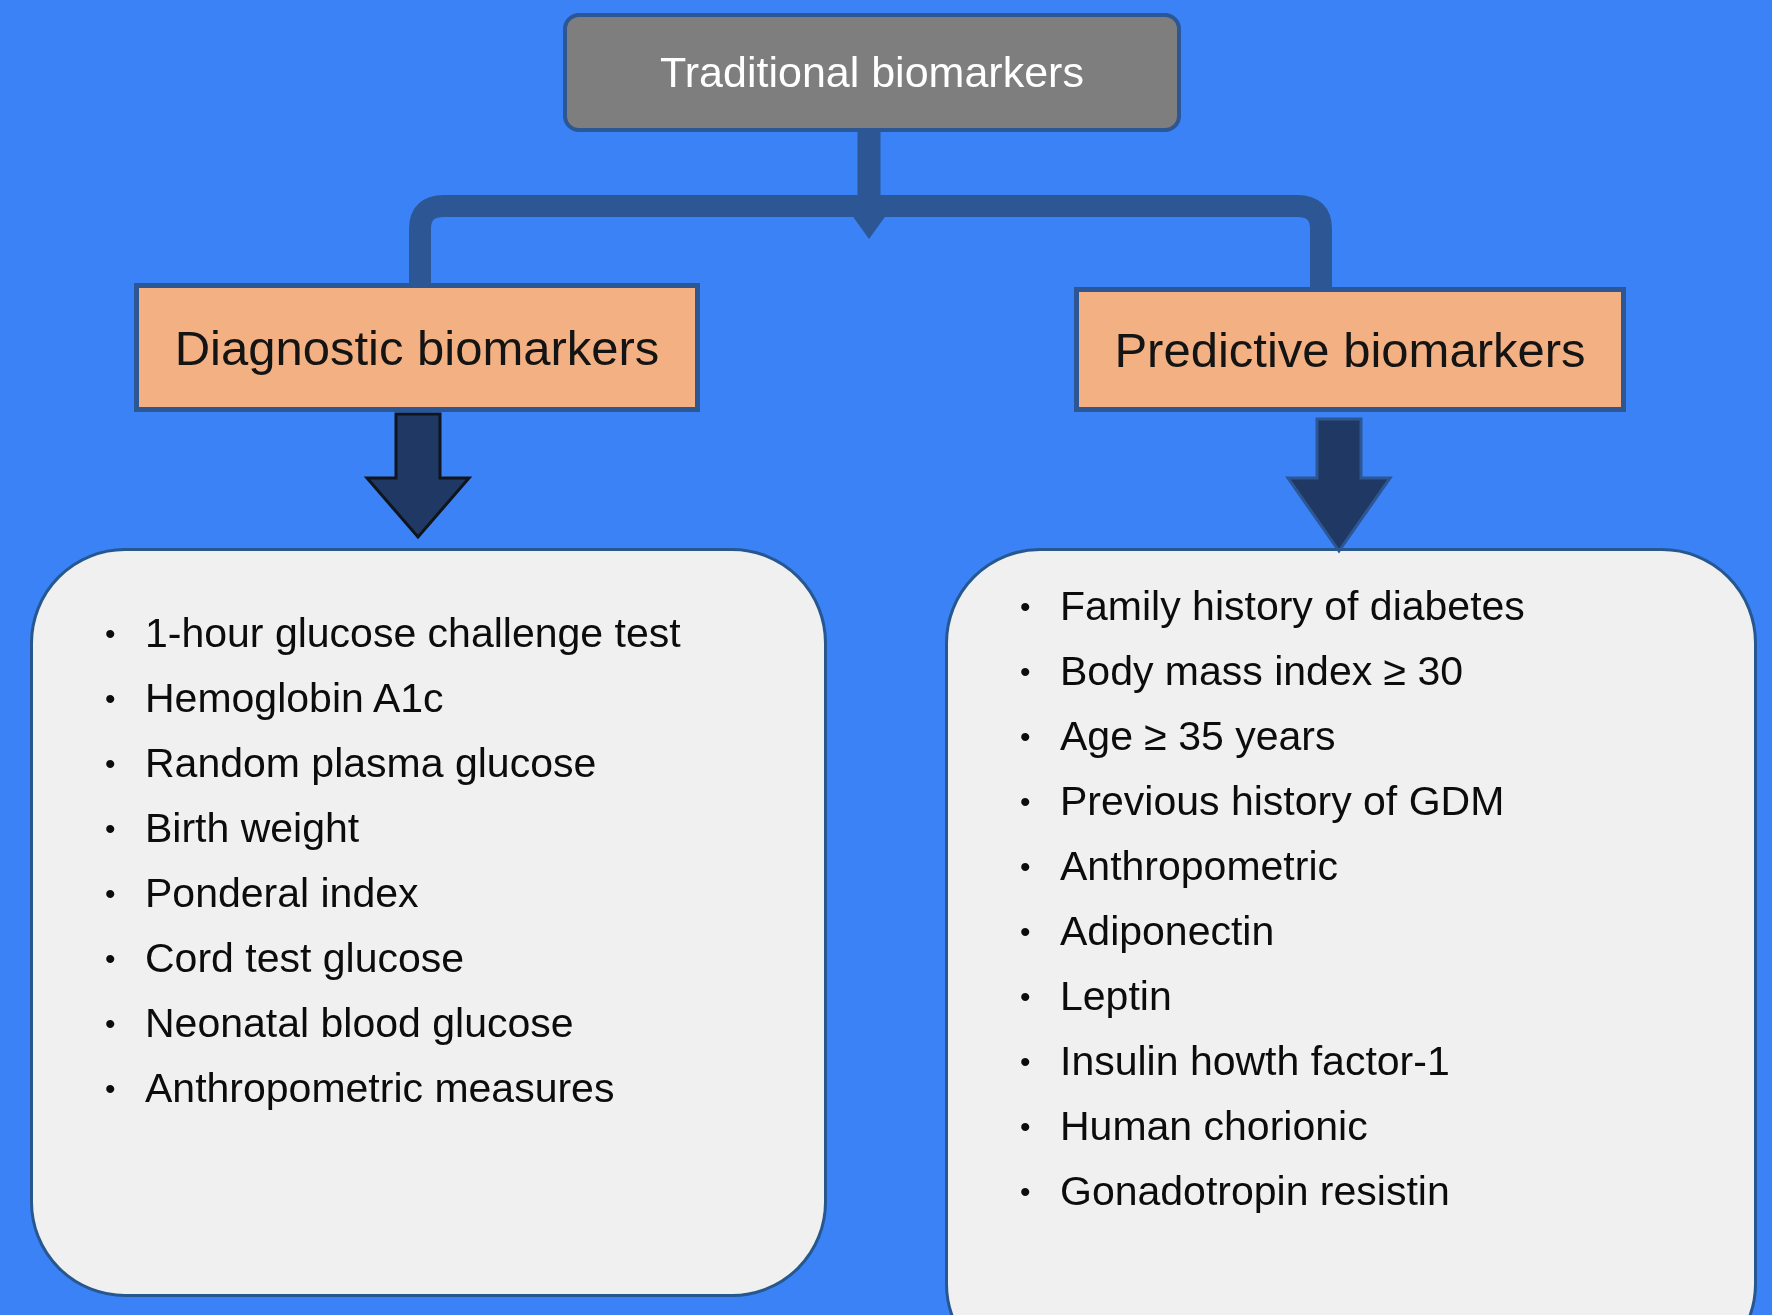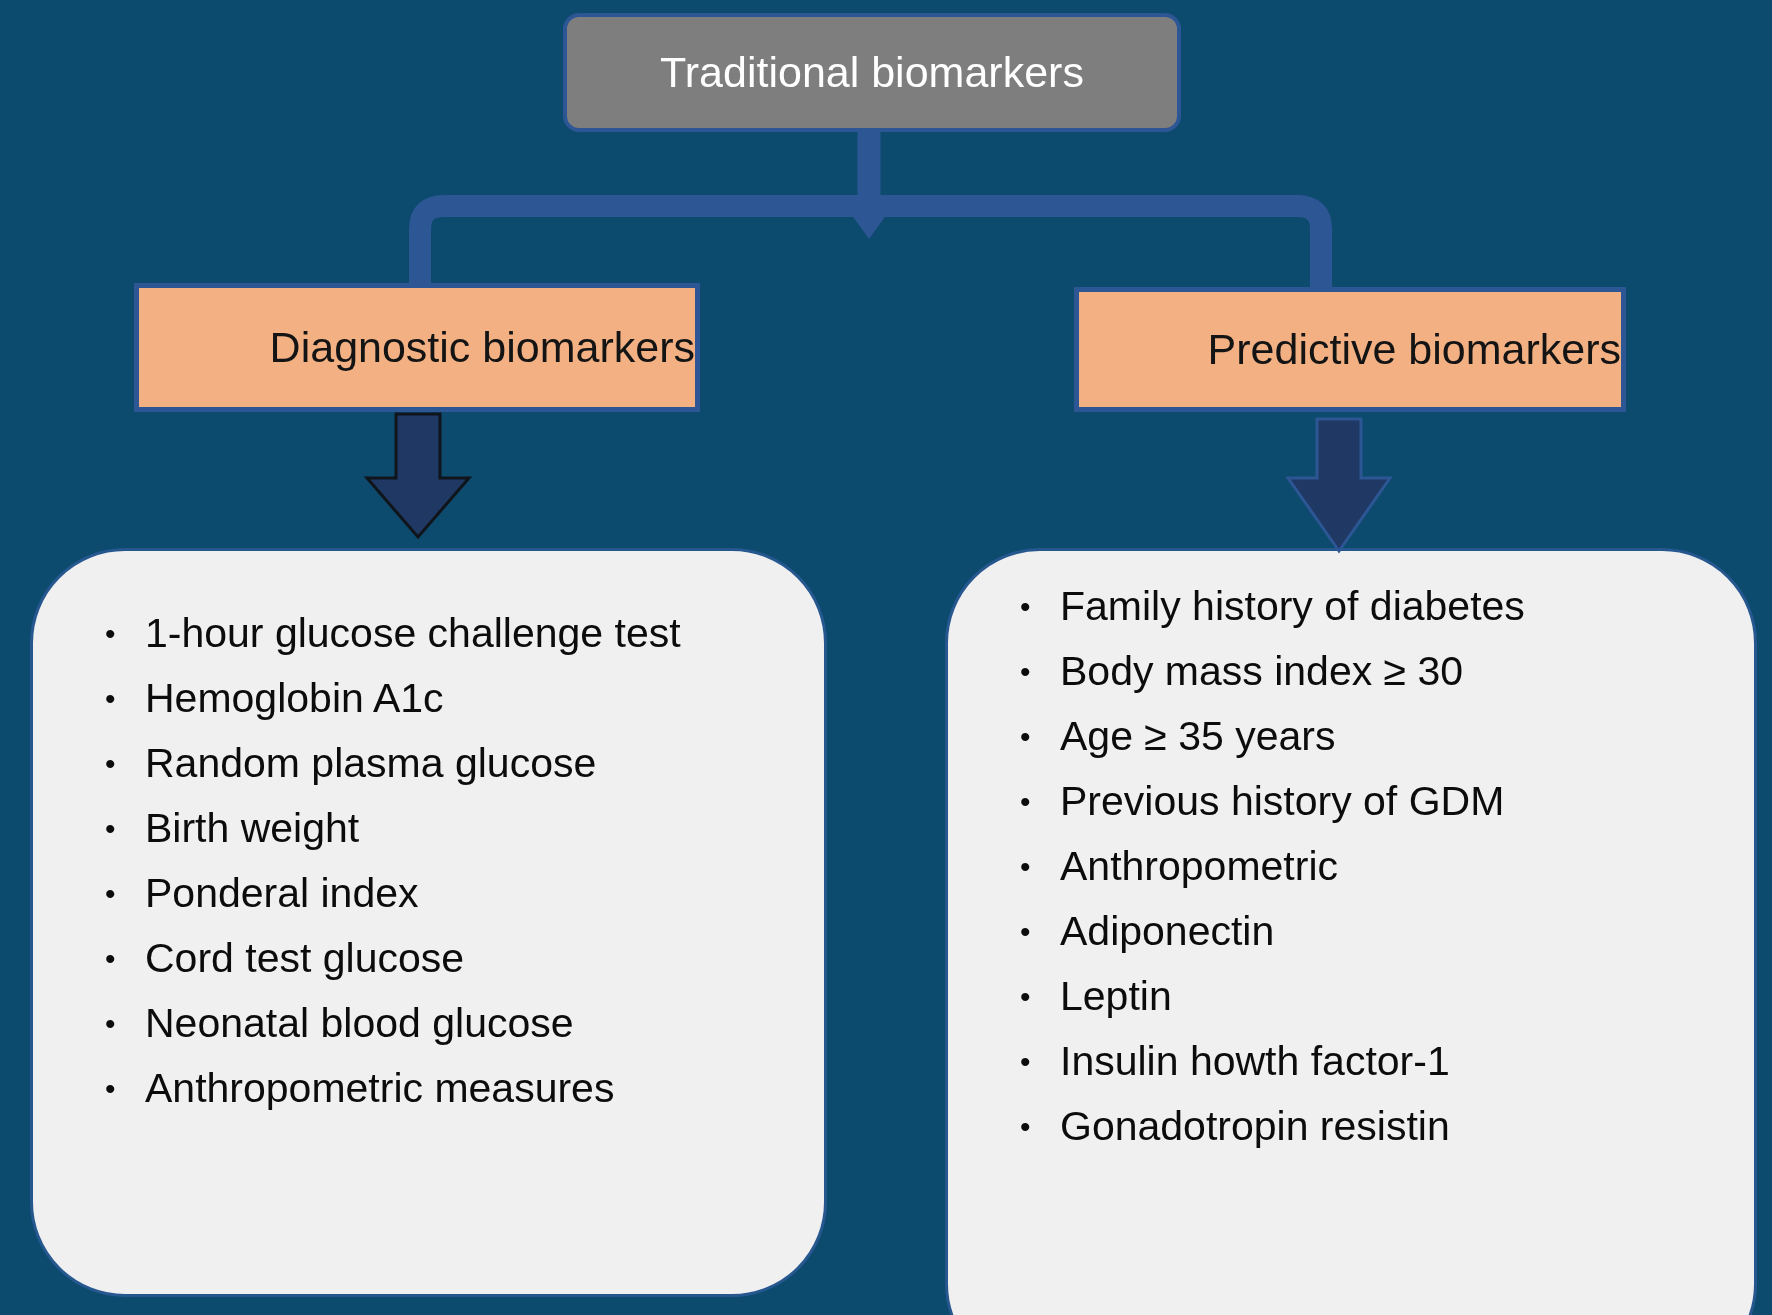--- a/index.html
+++ b/index.html
@@ -1,40 +1,40 @@
 <!DOCTYPE html>
 <html><head>
 <meta charset="utf-8">
 <style>
   html,body{margin:0;padding:0;background:#ffffff;}
   .canvas{
     position:relative;
     width:1772px;height:1315px;
-    background:#0c4a6e;
+    background:#3b82f6;
     font-family:"Liberation Sans","DejaVu Sans",sans-serif;
     overflow:hidden;
   }
   svg.layer{position:absolute;left:0;top:0;width:1772px;height:1315px;pointer-events:none;}
   .layer-connector{z-index:0;}
   .layer-arrows{z-index:3;}
 
   .node{
     position:absolute;z-index:1;
     display:flex;align-items:center;justify-content:center;
     box-sizing:border-box;text-align:center;
   }
   .root-node{
     left:563px;top:13px;width:618px;height:119px;
     background:#7e7e7e;
     border:4px solid #2d5694;border-radius:16px;
     color:#ffffff;font-size:43px;
   }
   .branch-node{
     background:#f3b183;border:5px solid #2d5694;
-    color:#141414;font-size:43px;justify-content:flex-end;
+    color:#141414;font-size:49px;
   }
   .branch-left{left:134px;top:283px;width:566px;height:129px;}
   .branch-right{left:1066px;top:287px;width:552px;height:125px;margin-left:8px;}
 
   .list-panel{
     position:absolute;z-index:1;box-sizing:border-box;
     background:#f0f0f0;border:3px solid #26588f;border-radius:95px;
   }
   .list-left-panel{left:30px;top:548px;width:797px;height:749px;}
   .list-right-panel{left:945px;top:548px;width:812px;height:831px;}
@@ -92,20 +92,21 @@
   <div class="list-panel list-right-panel">
     <ul class="biomarker-list">
         <li>Family history of diabetes</li>
         <li>Body mass index ≥ 30</li>
         <li>Age ≥ 35 years</li>
         <li>Previous history of GDM</li>
         <li>Anthropometric</li>
         <li>Adiponectin</li>
         <li>Leptin</li>
         <li>Insulin howth factor-1</li>
+        <li>Human chorionic</li>
         <li>Gonadotropin resistin</li>
       </ul>
   </div>
 
   <svg class="layer layer-arrows" viewBox="0 0 1772 1315">
     <polygon points="396,414 440,414 440,478 469,478 418,537 367,478 396,478" fill="#1f3864" stroke="#10151c" stroke-width="3" stroke-linejoin="miter"></polygon>
     <polygon points="1317,419 1361,419 1361,478 1390,478 1339,551 1288,478 1317,478" fill="#1f3864" stroke="#2d5694" stroke-width="3" stroke-linejoin="miter"></polygon>
   </svg>
 
 </div>

